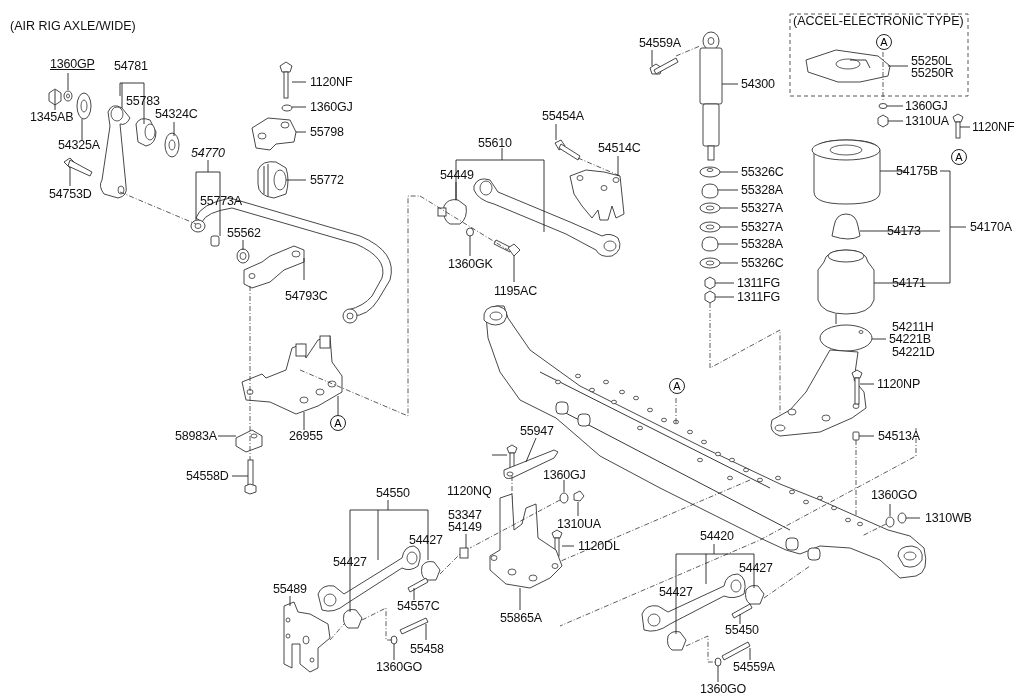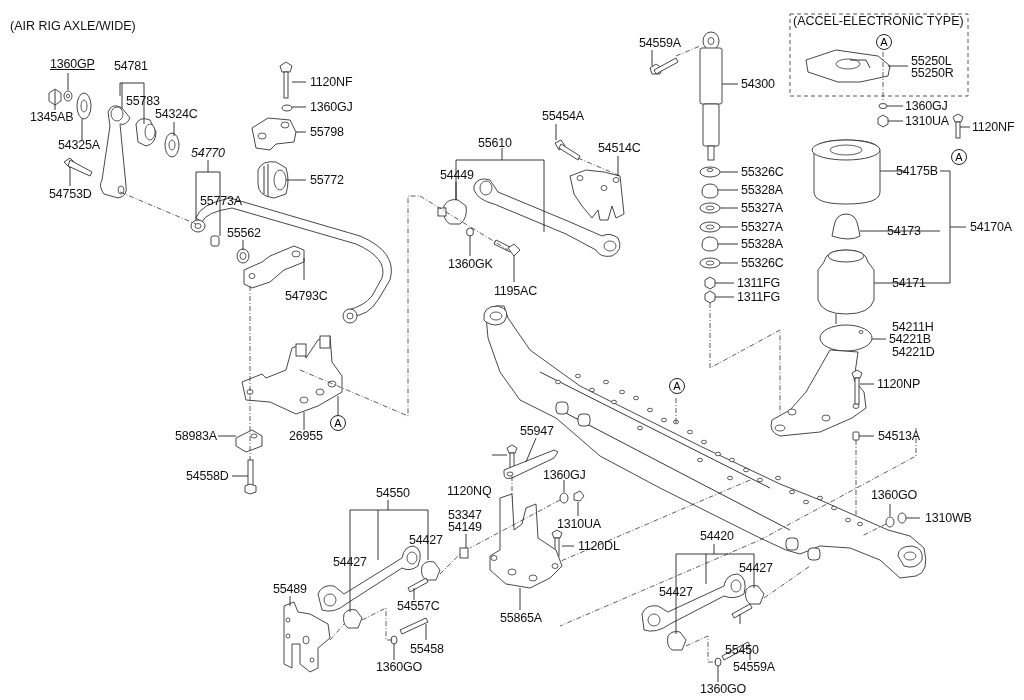--- a/index.html
+++ b/index.html
@@ -468,16 +468,16 @@
 <div class="lbl" style="left:333px;top:556px;">54427</div>
 <div class="lbl" style="left:409px;top:534px;">54427</div>
 <div class="lbl" style="left:273px;top:583px;">55489</div>
 <div class="lbl" style="left:397px;top:600px;">54557C</div>
 <div class="lbl" style="left:410px;top:643px;">55458</div>
 <div class="lbl" style="left:376px;top:661px;">1360GO</div>
 
 <div class="lbl" style="left:700px;top:530px;">54420</div>
 <div class="lbl" style="left:659px;top:586px;">54427</div>
 <div class="lbl" style="left:739px;top:562px;">54427</div>
-<div class="lbl" style="left:725px;top:624px;margin-top:20px;">55450</div>
+<div class="lbl" style="left:725px;top:624px;">55450</div>
 <div class="lbl" style="left:733px;top:661px;">54559A</div>
 <div class="lbl" style="left:700px;top:683px;">1360GO</div>
 </div>
 
 </body></html>

